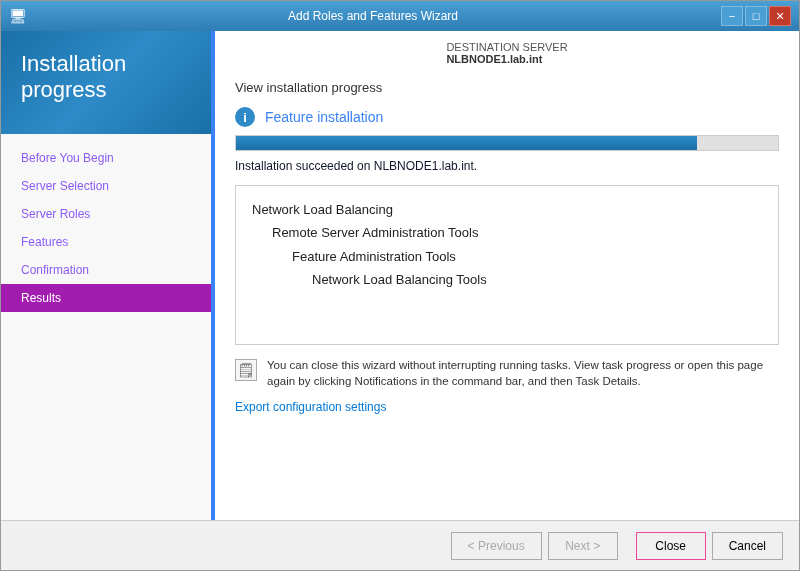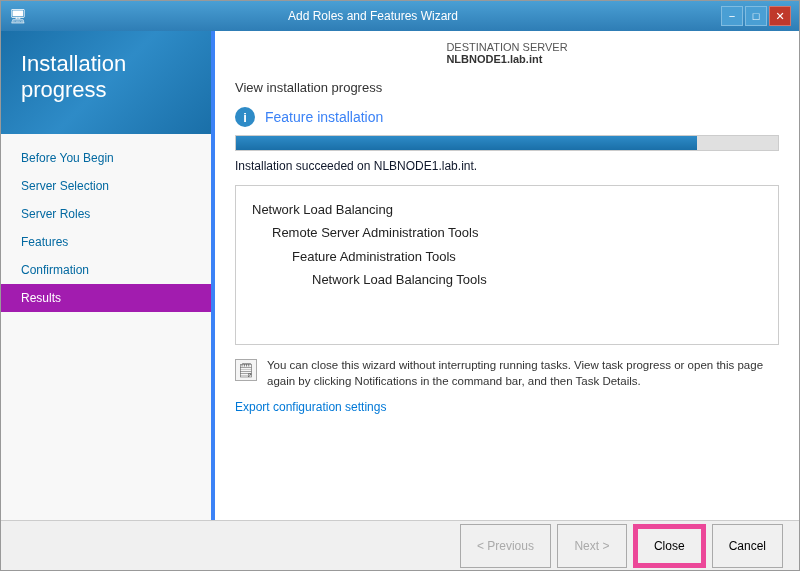--- a/index.html
+++ b/index.html
@@ -87,21 +87,21 @@
       font-weight: 300;
       color: white;
       line-height: 1.2;
     }
     .left-nav {
       padding: 10px 0;
       flex: 1;
     }
     .nav-item {
       padding: 7px 20px;
-      color: #0369a1;
+      color: #8b5cf6;
       font-size: 12px;
       cursor: default;
     }
     .nav-item.active {
       background: #a21caf;
       color: white;
       cursor: pointer;
     }
     .right-panel {
       flex: 1;
@@ -231,29 +231,30 @@
       gap: 6px;
       flex-shrink: 0;
     }
     .btn {
       padding: 5px 16px;
       font-size: 12px;
       border: 1px solid #aaa;
       background: #f0f0f0;
       cursor: pointer;
       min-width: 70px;
-      height: 44px;
+      height: 28px;
       display: flex;
       align-items: center;
       justify-content: center;
     }
     .btn.primary {
       background: #f0f0f0;
-      border: 5px solid #ec4899;
+      border: 1px solid #ec4899;
       font-weight: 500;
+      margin-left: 12px;
     }
     .btn:disabled, .btn.disabled {
       color: #aaa;
       cursor: default;
     }
   </style>
 </head>
 <body>
 
 <div class="window">

